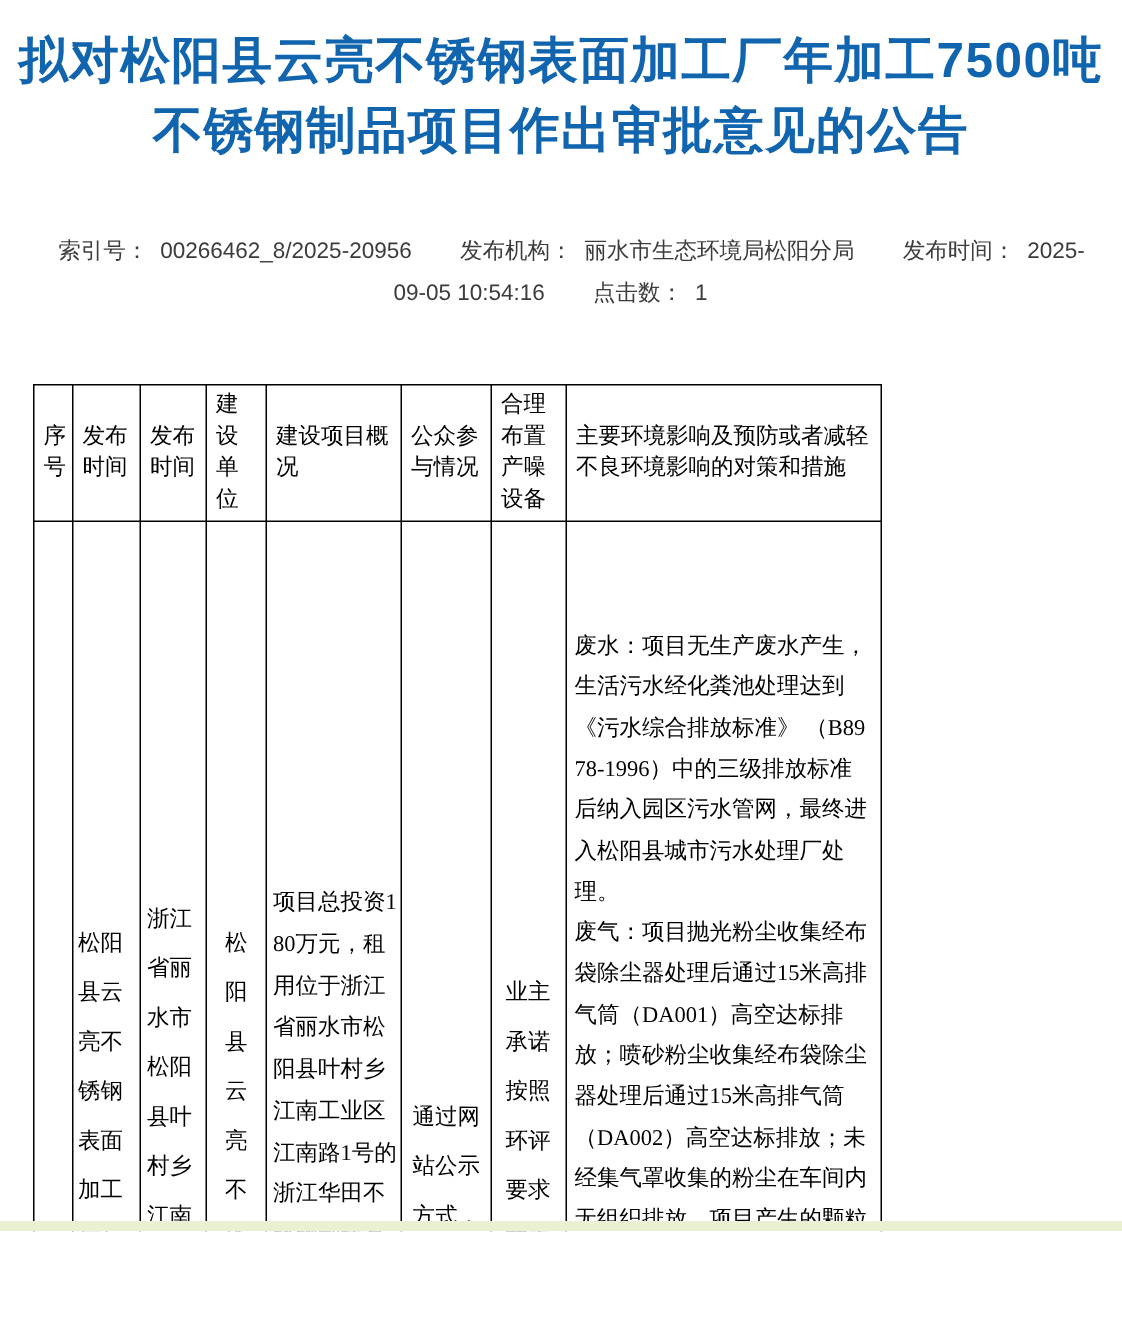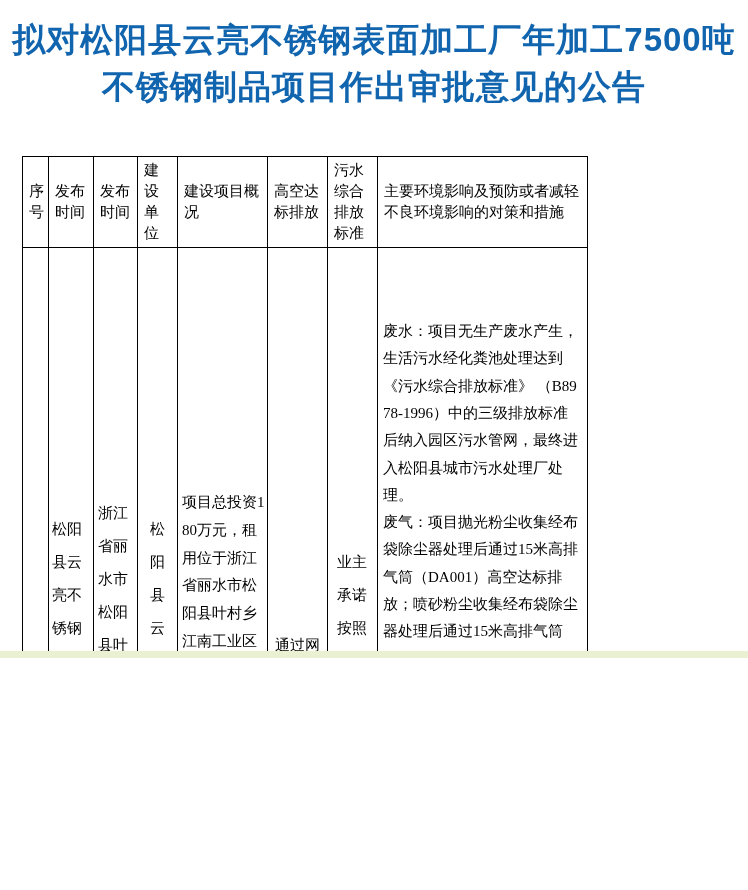--- a/index.html
+++ b/index.html
@@ -1,18 +1,18 @@
 <!DOCTYPE html>
 <html><head>
 <meta charset="utf-8">
 <style>
   html,body{margin:0;padding:0;background:#ffffff;}
   #viewport{
     position:relative;
-    width:748px;height:658px;
+    width:748px;height:821px;
     overflow:hidden;
     background:#ffffff;
     font-family:"Liberation Sans",sans-serif;
   }
   .doc-title{
     margin:16px 10px 0 10px;
     text-align:center;
     font-size:33px;
     font-weight:bold;
     line-height:47px;
@@ -80,41 +80,47 @@
     background:#e9f1d2;
   }
 </style>
 </head>
 <body>
 
 <div id="viewport">
 
   <h1 class="doc-title">拟对松阳县云亮不锈钢表面加工厂年加工7500吨不锈钢制品项目作出审批意见的公告</h1>
 
+  <div class="meta-line">
+    <span class="meta-pair"><span>索引号：</span><span class="meta-value">00266462_8/2025-20956</span></span>
+    <span class="meta-pair"><span>发布机构：</span><span class="meta-value">丽水市生态环境局松阳分局</span></span>
+    <span class="meta-pair"><span>发布时间：</span><span class="meta-value wrapable">2025-09-05 10:54:16</span></span>
+    <span class="meta-pair"><span>点击数：</span><span class="meta-value">1</span></span>
+  </div>
 
   <table class="announce">
     <colgroup>
       <col class="c0">
         <col class="c1">
         <col class="c2">
         <col class="c3">
       <col class="c4">
         <col class="c5">
         <col class="c6">
         <col class="c7">
     </colgroup>
     <tbody>
       <tr class="hdr">
         <td>序号</td>
         <td>发布时间</td>
         <td>发布时间</td>
         <td>建设单位</td>
         <td>建设项目概况</td>
-        <td>高空达标排放</td>
-        <td>污水综合排放标准</td>
+        <td>公众参与情况</td>
+        <td>合理布置产噪设备</td>
         <td>主要环境影响及预防或者减轻不良环境影响的对策和措施</td>
       </tr>
       <tr class="body-row">
         <td class="b0">1</td>
         <td class="b1">松阳县云亮不锈钢表面加工厂年加工7500吨不锈钢制品项目</td>
         <td class="b2">浙江省丽水市松阳县叶村乡江南工业区江南路1号（2号车间）</td>
         <td class="b3">松阳县云亮不锈钢表面加工厂</td>
         <td class="b4">项目总投资180万元，租用位于浙江省丽水市松阳县叶村乡江南工业区江南路1号的浙江华田不锈钢制造有限公司的2号车间，建筑面积为1230平方米，置换外抛机、喷砂机、内孔修磨机等生产设备，以不锈钢管、砂轮片、石英砂等为原辅材</td>
         <td class="b5">通过网站公示方式，期间未收到公众意见</td>
         <td class="b6">业主承诺按照环评要求落实好各项污染防治措施</td>

